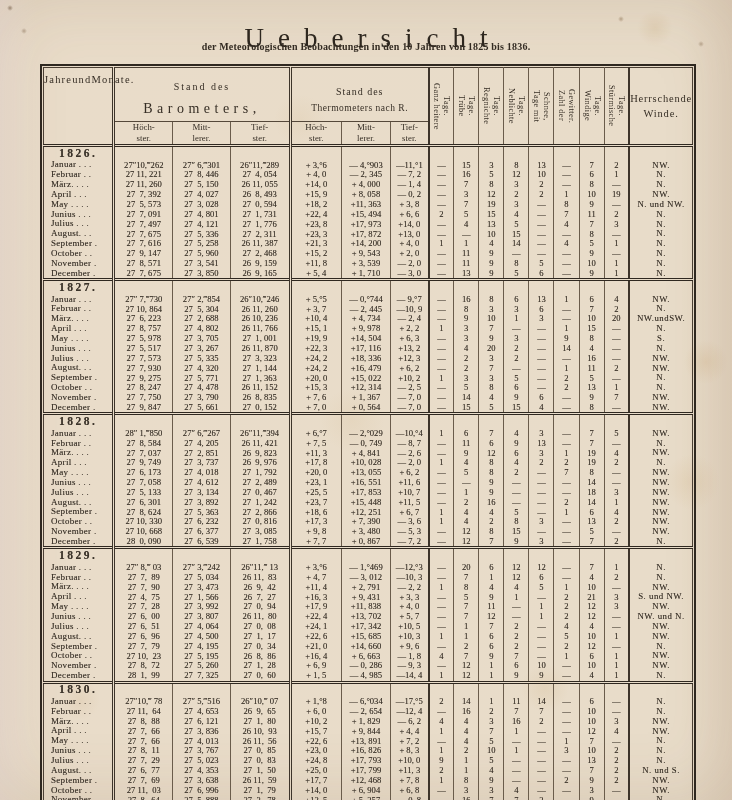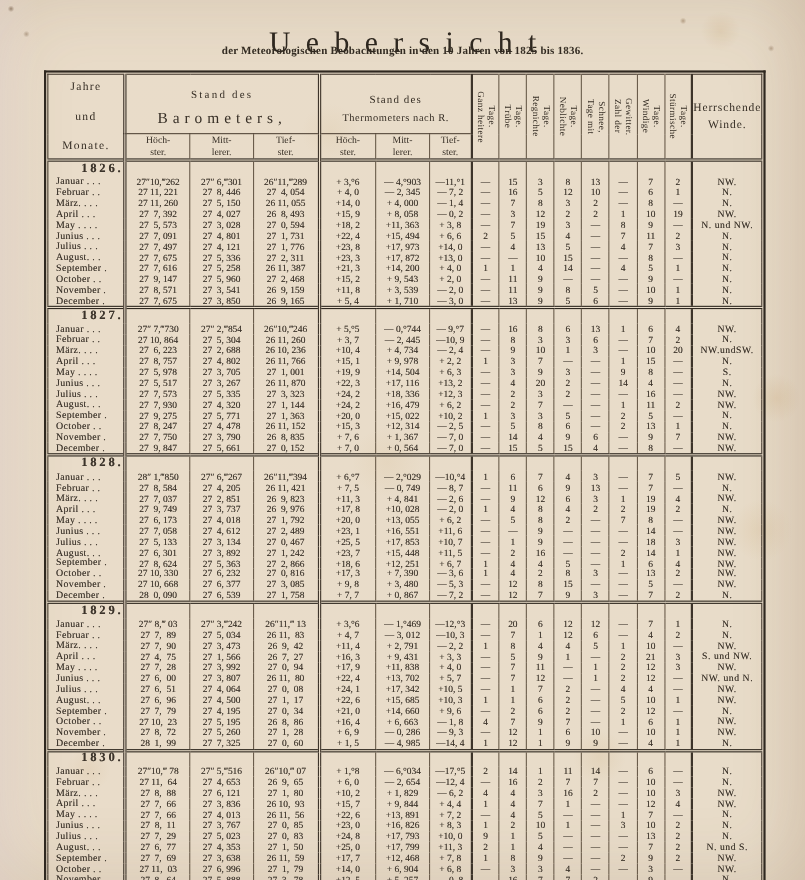--- a/index.html
+++ b/index.html
@@ -28,21 +28,21 @@
   .table-frame{position:absolute;left:40px;top:64px;width:650px;
     border:2px solid #2f2820;border-bottom:none;padding:1px 1px 0 1px;}
   table{border-collapse:collapse;table-layout:fixed;width:100%;
     border:1px solid #4a3f33;border-bottom:none;}
   th,td{padding:0;vertical-align:middle;}
   
   thead th{font-weight:normal;color:#362e25;}
   .hrow1 th{height:53px;}
   .hrow2 th{height:22px;border-bottom:3px solid #2f2820;}
   .th-months{border-right:3px double #3d342a;border-bottom:3px solid #2f2820;}
-  .ym{display:flex;flex-direction:column;justify-content:space-between;height:64px;
+  .ym{display:flex;flex-direction:row;justify-content:space-between;height:64px;
     padding:6px 0;font-size:10.5px;letter-spacing:1.2px;}
   .th-group-baro{border-right:3px double #3d342a;border-bottom:1px solid #55483a;}
   .th-group-therm{border-right:2px solid #3d342a;border-bottom:1px solid #55483a;}
   .th-group .l1{font-size:10px;letter-spacing:2px;margin-top:9px;}
   .th-group .l2{font-size:14px;letter-spacing:4.5px;margin-top:9px;}
   .th-group-therm .l1{letter-spacing:1px;}
   .th-group-therm .l2{font-size:9.5px;letter-spacing:.5px;margin-top:6px;}
   .th-sub{border-right:1px solid #6a5c4b;}
   .th-sub div{font-size:8.8px;line-height:1.25;text-align:center;}
   .hrow2 .th-sub:nth-child(3){border-right:3px double #3d342a;}
@@ -58,21 +58,21 @@
   tbody td{font-size:8.6px;line-height:1;white-space:pre;text-align:center;color:#3b332a;
     border-right:1px solid #6a5c4b;text-shadow:0 0 .3px rgba(59,51,42,.55);}
   tbody td:nth-child(1){text-align:left;padding-left:7px;font-size:9px;letter-spacing:.3px;
     border-right:3px double #3d342a;}
   tbody td:nth-child(4){border-right:3px double #3d342a;}
   tbody td:nth-child(7){border-right:2px solid #3d342a;}
   tbody td:nth-child(15){border-right:2px solid #3d342a;}
   tbody td:nth-child(16){border-right:none;font-size:8.8px;letter-spacing:.5px;}
   .year-row td{height:13px;border-top:3px double #2f2820;}
   .year-row td:first-child{font-weight:bold;font-size:11.5px;letter-spacing:2.5px;
-    text-align:right;padding-left:0;}
+    text-align:center;padding-left:0;}
   .data-row td{height:9.85px;}
 </style>
 </head>
 <body>
 
 <div class="page">
   <h1 class="title">Uebersicht</h1>
   <div class="subtitle">der Meteorologischen Beobachtungen in den 10 Jahren von 1825 bis 1836.</div>
 
   <div class="table-frame">

